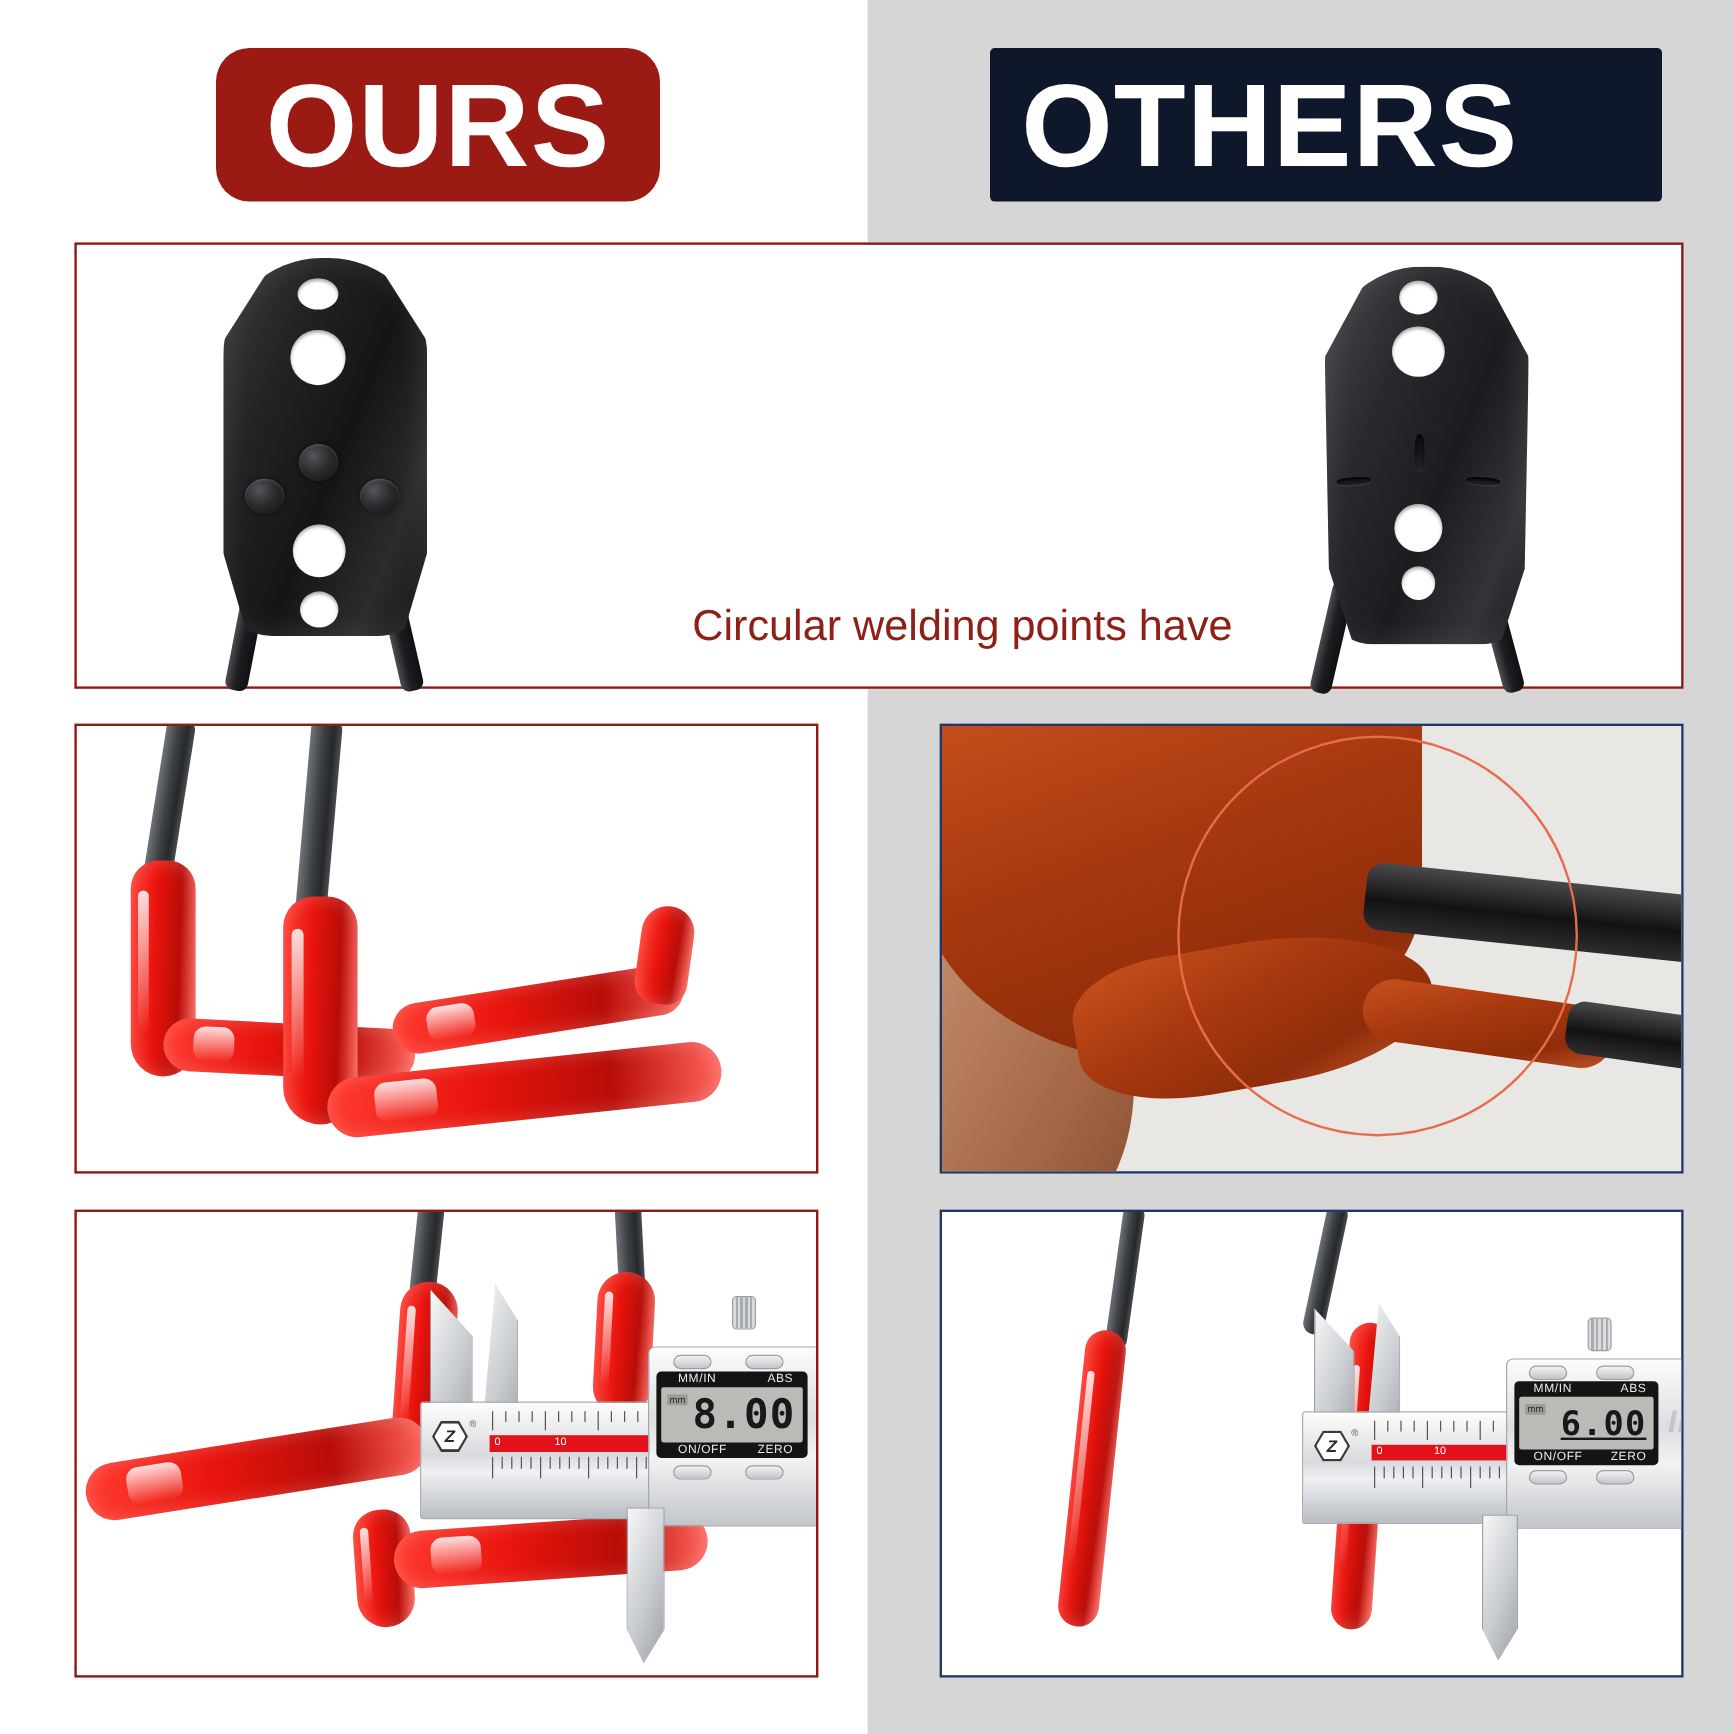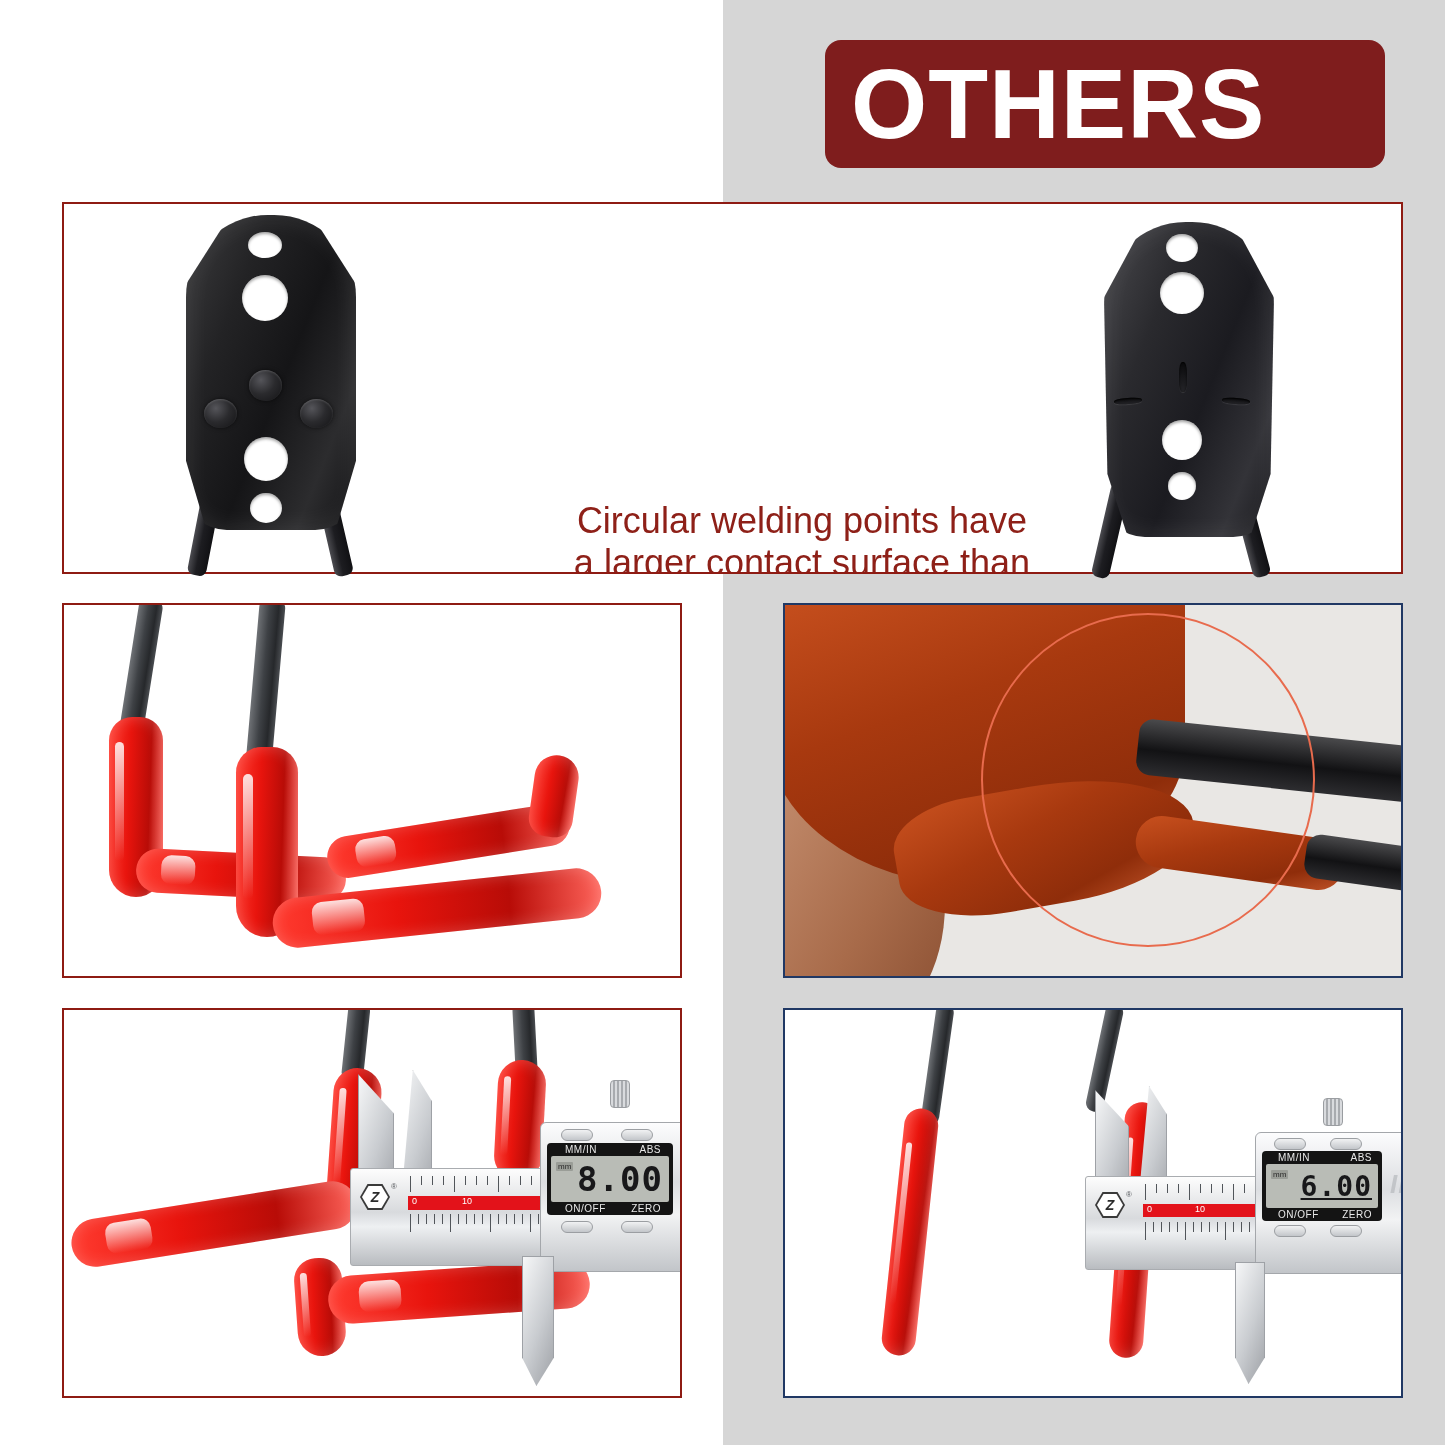--- a/index.html
+++ b/index.html
@@ -23,21 +23,21 @@
     position:absolute;
     display:flex;align-items:center;justify-content:center;
     color:#ffffff;font-weight:bold;letter-spacing:1px;
   }
   .badge-ours{
     left:180px;top:40px;width:370px;height:128px;
     background:#9b1a13;border-radius:28px;font-size:98px;
   }
   .badge-others{
     left:825px;top:40px;width:560px;height:128px;
-    background:#7f1d1d;border-radius:16px;font-size:98px;
+    background:#0f172a;border-radius:4px;font-size:98px;
     justify-content:flex-start;padding-left:26px;box-sizing:border-box;
   }
 
   
   .panel{position:absolute;background:#ffffff;box-sizing:border-box;overflow:hidden;}
   .panel.red{border:2px solid #8e1b13;}
   .panel.blue{border:2px solid #203864;}
 
   #panel-top{left:62px;top:202px;width:1341px;height:372px;border:2px solid #8e1b13;}
   #panel-top .half-border-right{
@@ -201,30 +201,32 @@
   }
   .cal-reg{position:absolute;font-size:8px;color:#55585c;}
 </style>
 </head>
 <body>
 
 <div id="root">
 
   <div class="bg-right"></div>
 
+  <div class="badge badge-ours">
+    <span>OURS</span>
+  </div>
   <div class="badge badge-others">
     <span>OTHERS</span>
   </div>
 
   <div class="panel" id="panel-top">
     <div class="half-border-right"></div>
 
     <div class="caption">
       <span>Circular welding points have</span>
-      <span>a larger contact surface than</span>
 
     </div>
   </div>
 
   <div class="plate-wrap" id="plate-ours">
     <div class="leg" style="left:32px;top:270px;width:19px;height:92px;transform:rotate(11deg);transform-origin:top center;"></div>
     <div class="leg" style="left:142px;top:268px;width:19px;height:95px;transform:rotate(-13deg);transform-origin:top center;"></div>
     <div class="plate-body">
       <div class="hole" style="left:62px;top:17px;width:34px;height:26px;"></div>
       <div class="hole" style="left:56px;top:60px;width:46px;height:46px;"></div>

